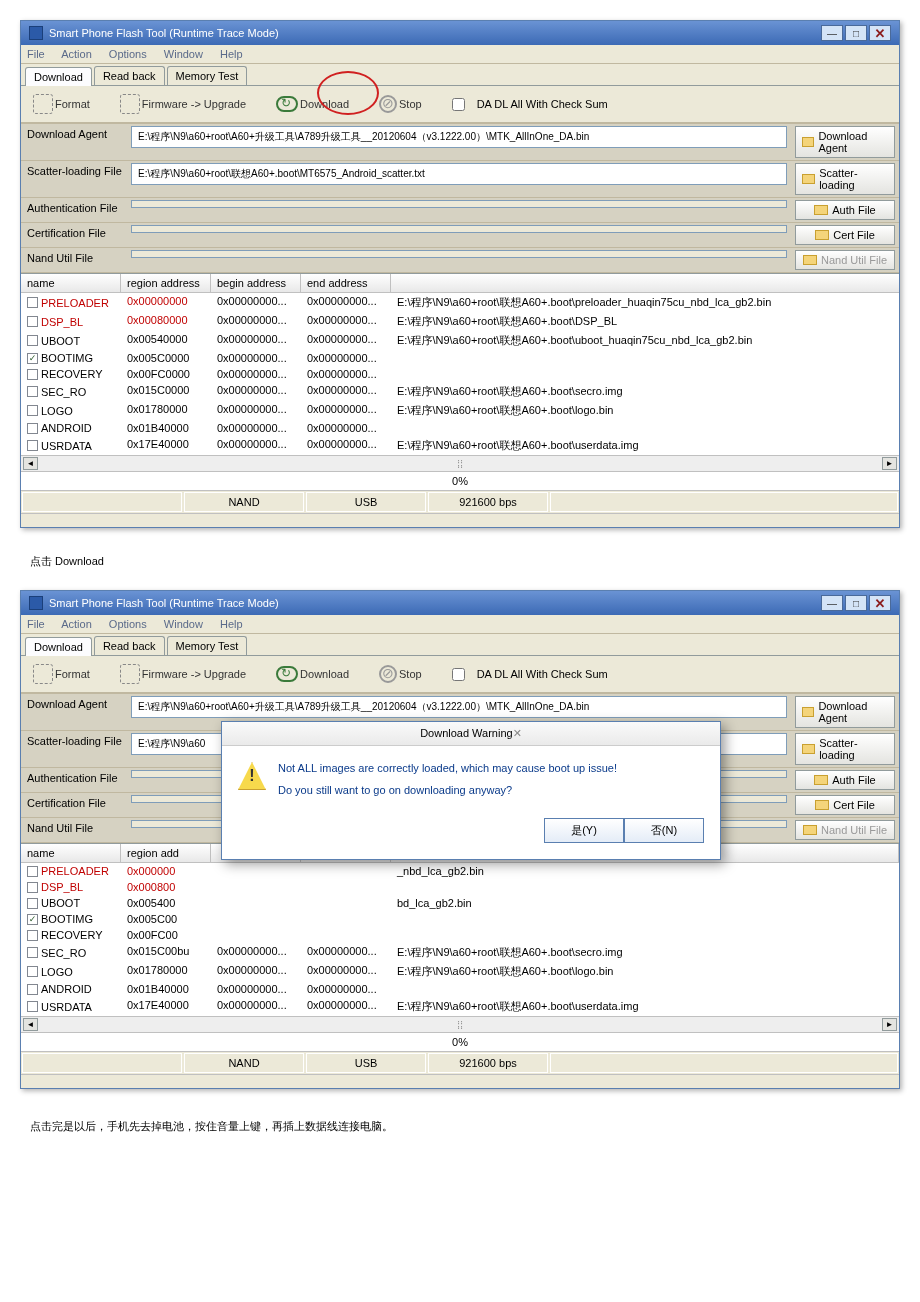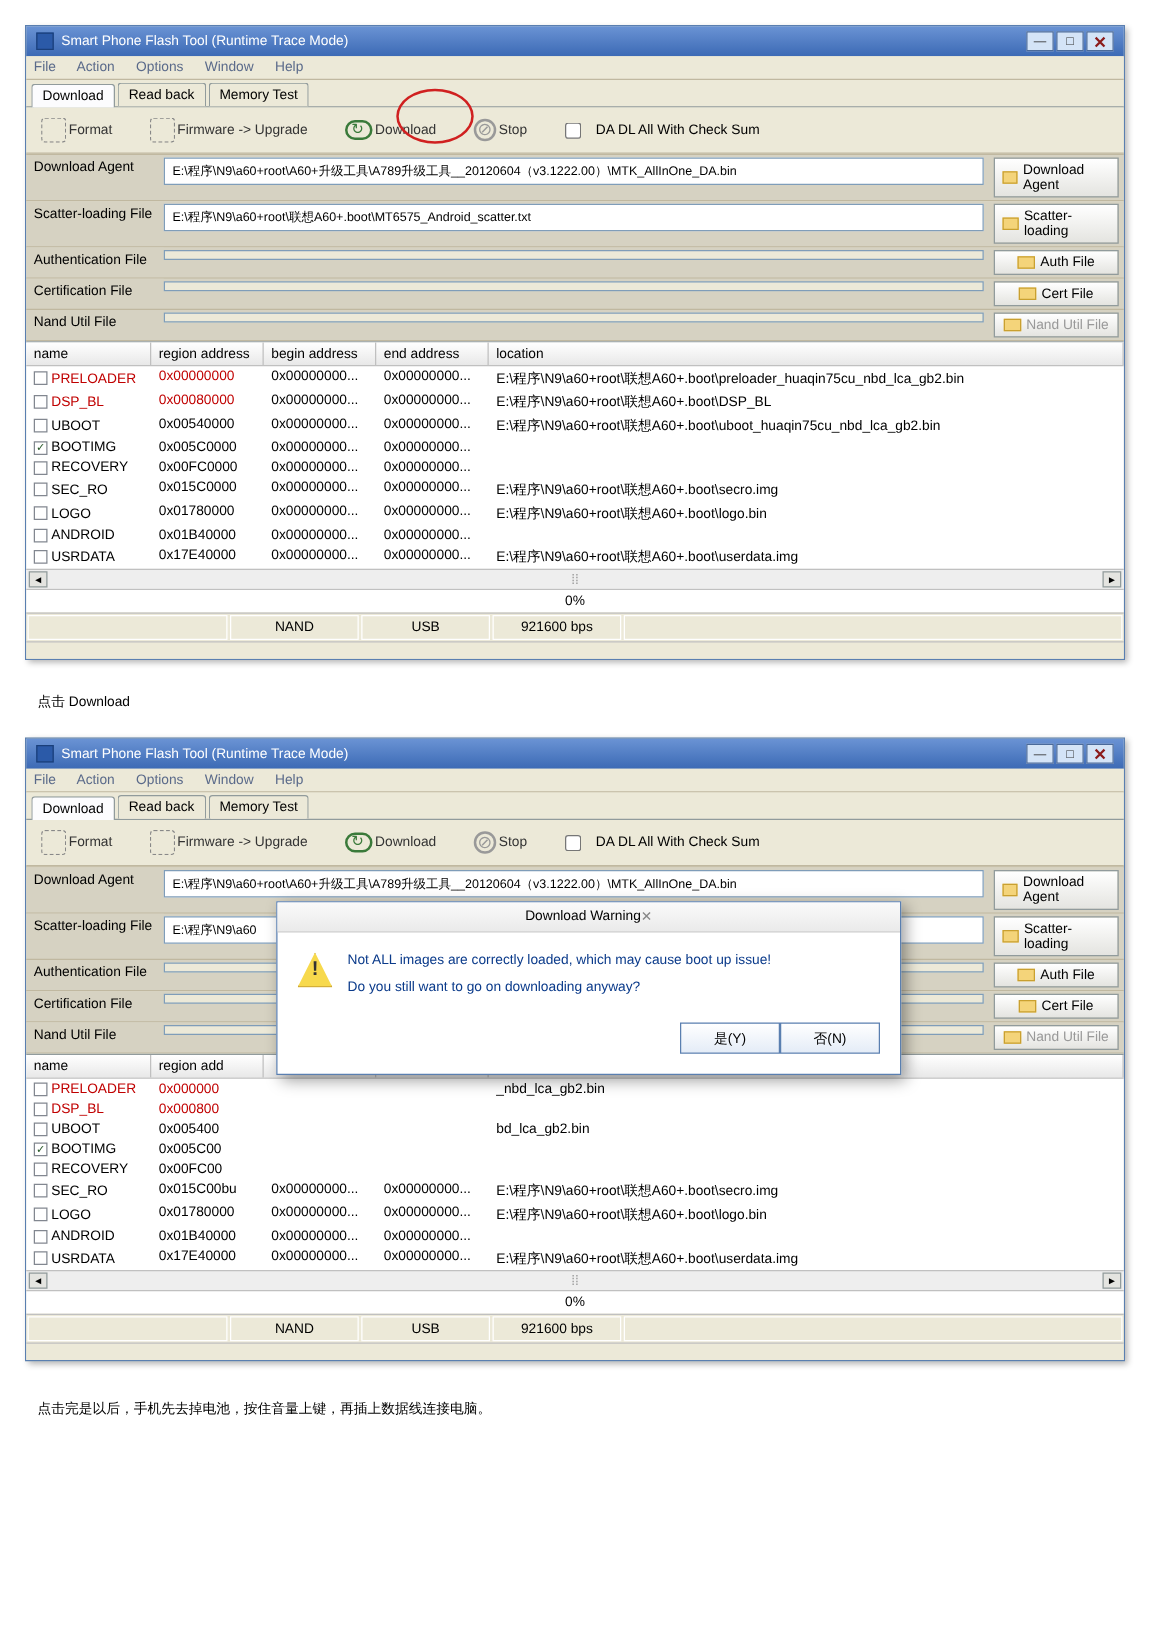--- a/index.html
+++ b/index.html
@@ -44,21 +44,21 @@
 .c3{width:90px}
 .c4{width:90px}
 .c5{flex:1}
 .red{color:#c00000}
 .ckbx{width:11px;height:11px;border:1px solid #828790;background:#fff;display:inline-flex;align-items:center;justify-content:center;font-size:9px;color:#2a5a2a}
 .hscroll{height:16px;background:#eee;border-top:1px solid #c0c0c0;display:flex;align-items:center;justify-content:space-between;padding:0 2px}
 .hscroll .ar{width:15px;height:13px;background:#e4e4e0;border:1px solid #919b9c;display:flex;align-items:center;justify-content:center;font-size:8px}
 .progrow{text-align:center;padding:3px;background:#fff;border-top:1px solid #c0c0c0}
 .statbar{background:#ece9d8;border-top:1px solid #c0c0c0;display:flex}
 .statcell{padding:3px 16px;border-right:1px solid #c0c0c0;text-align:center;border:1px solid #fff;margin:1px;background:#ece9d8}
-.statcell.w{width:103px}
+.statcell.w{width:120px}
 .redcircle{position:absolute;border:2px solid #d02020;border-radius:50%;pointer-events:none}
 .caption{font-family:SimSun,serif;font-size:26px;margin:14px 0 18px 10px}
 .dlg{position:absolute;background:#fff;border:1px solid #5a7fb0;box-shadow:4px 4px 12px rgba(0,0,0,0.4);width:500px;left:200px;top:130px}
 .dlg .dtitle{background:linear-gradient(#fafafa,#eaeaea);padding:5px 8px;border-bottom:1px solid #ccc;display:flex;justify-content:center}
 .dlg .dbody{padding:16px;color:#0a3a8a;display:flex;gap:12px}
 .dlg .warnicon{width:28px;height:28px;background:#f7d94c;border:1px solid #c9a030;clip-path:polygon(50% 0,100% 100%,0 100%);display:flex;align-items:center;justify-content:center;font-weight:bold;color:#333;font-size:16px}
 .dlg .dbtnrow{display:flex;justify-content:flex-end;gap:0;padding:6px 16px 16px 16px}
 .dlg .dbtn{width:80px;padding:4px;border:1px solid #5a7fb0;background:linear-gradient(#fff,#e4ecf7);text-align:center}
 .para{font-family:SimSun,serif;font-size:22px;line-height:2.2;margin:10px 0 0 10px}
 </style>
@@ -154,21 +154,20 @@
             <span>Nand Util File</span>
           </div>
         </div>
  </div>
  <div class="parttable">
   <div class="phead">
    <div class="c1">name</div>
           <div class="c2">region address</div>
           <div class="c3">begin address</div>
           <div class="c4">end address</div>
-          <div class="c5">location</div>
   </div>
   <div id="parts1">
           <div class="prow">
             <div class="c1 red">
               <span class="ckbx"></span>
               <span>PRELOADER</span>
             </div>
             <div class="c2 red">0x00000000</div>
             <div class="c3">0x00000000...</div>
             <div class="c4">0x00000000...</div>

